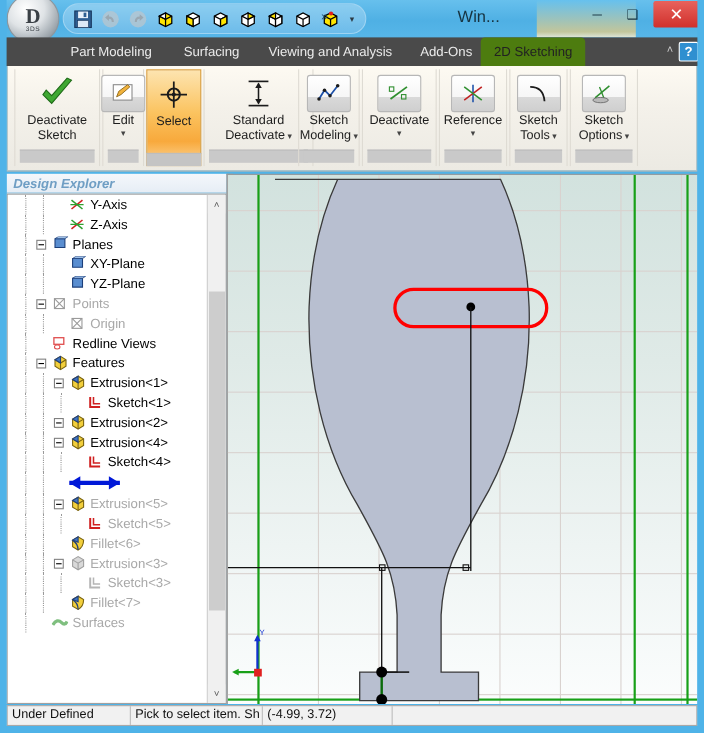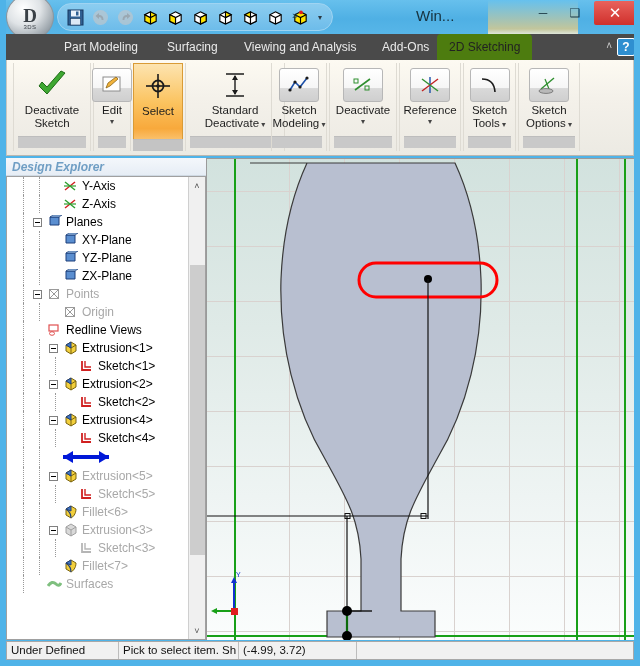--- a/index.html
+++ b/index.html
@@ -489,30 +489,20 @@
         <div class="trow">
           <div class="guide" style="left: 16px;"></div>
           <div class="guide" style="left: 32px;"></div>
           <span style="position: relative; width: 11px; margin-left: 42px; display: flex; align-items: center;"></span>
           <span class="ico" style="margin-left: 3px;"><svg width="15" height="14" viewBox="0 0 15 14">
               <path d="M3 2 L12 2 L12 10 L3 10 Z" fill="#5a8ed0" stroke="#1c3f7a"></path>
               <path d="M3 2 L6 0 L15 0 L12 2 Z" fill="#9dc0e8" stroke="#1c3f7a" stroke-width=".7"></path>
             </svg></span>
           <span class="tlabel">YZ-Plane</span>
         </div>
-        <div class="trow">
-          <div class="guide" style="left: 16px;"></div>
-          <div class="guide" style="left: 32px;"></div>
-          <span style="position: relative; width: 11px; margin-left: 42px; display: flex; align-items: center;"></span>
-          <span class="ico" style="margin-left: 3px;"><svg width="15" height="14" viewBox="0 0 15 14">
-              <path d="M3 2 L12 2 L12 10 L3 10 Z" fill="#5a8ed0" stroke="#1c3f7a"></path>
-              <path d="M3 2 L6 0 L15 0 L12 2 Z" fill="#9dc0e8" stroke="#1c3f7a" stroke-width=".7"></path>
-            </svg></span>
-          <span class="tlabel">ZX-Plane</span>
-        </div>
         <div class="trow dim">
           <div class="guide" style="left: 16px;"></div>
           <span style="position: relative; width: 11px; margin-left: 26px; display: flex; align-items: center;">
             <span class="exp"></span>
           </span>
           <span class="ico" style="margin-left: 3px;"><svg width="15" height="14" viewBox="0 0 15 14">
               <rect x="2.5" y="2.5" width="9" height="9" fill="none" stroke="#9a9a9a"></rect>
               <line x1="2.5" y1="2.5" x2="11.5" y2="11.5" stroke="#9a9a9a"></line>
               <line x1="11.5" y1="2.5" x2="2.5" y2="11.5" stroke="#9a9a9a"></line>
             </svg></span>
@@ -533,20 +523,32 @@
           <div class="guide" style="left: 16px;"></div>
           <span style="position: relative; width: 11px; margin-left: 26px; display: flex; align-items: center;"></span>
           <span class="ico" style="margin-left: 3px;"><svg width="15" height="14" viewBox="0 0 15 14">
               <rect x="2" y="2" width="9" height="6" fill="none" stroke="#e05050" stroke-width="1.2"></rect>
               <ellipse cx="5" cy="10.5" rx="2.5" ry="1.8" fill="none" stroke="#e05050" stroke-width="1"></ellipse>
             </svg></span>
           <span class="tlabel">Redline Views</span>
         </div>
         <div class="trow">
           <div class="guide" style="left: 16px;"></div>
+          <span style="position: relative; width: 11px; margin-left: 26px; display: flex; align-items: center;">
+            <span class="exp"></span>
+          </span>
+          <span class="ico" style="margin-left: 3px;"><svg width="15" height="14" viewBox="0 0 15 14">
+              <path d="M3 4 L8 1 L13 4 L13 10 L8 13 L3 10 Z" fill="#f2cf3c" stroke="#7a6410"></path>
+              <path d="M3 4 L8 7 L13 4 M8 7 L8 13" stroke="#7a6410" fill="none"></path>
+              <path d="M3 4 L8 1 L8 7 Z" fill="#3f74c0" stroke="#22407a"></path>
+            </svg></span>
+          <span class="tlabel">Features</span>
+        </div>
+        <div class="trow">
+          <div class="guide" style="left: 16px;"></div>
           <div class="guide" style="left: 32px;"></div>
           <span style="position: relative; width: 11px; margin-left: 42px; display: flex; align-items: center;">
             <span class="exp"></span>
           </span>
           <span class="ico" style="margin-left: 3px;"><svg width="15" height="14" viewBox="0 0 15 14">
               <path d="M3 4 L8 1 L13 4 L13 10 L8 13 L3 10 Z" fill="#f2cf3c" stroke="#7a6410"></path>
               <path d="M3 4 L8 7 L13 4 M8 7 L8 13" stroke="#7a6410" fill="none"></path>
               <path d="M3 4 L8 1 L8 7 Z" fill="#3f74c0" stroke="#22407a"></path>
             </svg></span>
           <span class="tlabel">Extrusion&lt;1&gt;</span>
@@ -567,31 +569,20 @@
           <div class="guide" style="left: 32px;"></div>
           <span style="position: relative; width: 11px; margin-left: 42px; display: flex; align-items: center;">
             <span class="exp"></span>
           </span>
           <span class="ico" style="margin-left: 3px;"><svg width="15" height="14" viewBox="0 0 15 14">
               <path d="M3 4 L8 1 L13 4 L13 10 L8 13 L3 10 Z" fill="#f2cf3c" stroke="#7a6410"></path>
               <path d="M3 4 L8 7 L13 4 M8 7 L8 13" stroke="#7a6410" fill="none"></path>
               <path d="M3 4 L8 1 L8 7 Z" fill="#3f74c0" stroke="#22407a"></path>
             </svg></span>
           <span class="tlabel">Extrusion&lt;2&gt;</span>
-        </div>
-        <div class="trow">
-          <div class="guide" style="left: 16px;"></div>
-          <div class="guide" style="left: 32px;"></div>
-          <div class="guide" style="left: 48px;"></div>
-          <span style="position: relative; width: 11px; margin-left: 58px; display: flex; align-items: center;"></span>
-          <span class="ico" style="margin-left: 3px;"><svg width="15" height="14" viewBox="0 0 15 14">
-              <path d="M3 2 L3 11 L12 11" fill="none" stroke="#d02020" stroke-width="1.8"></path>
-              <path d="M6 2 L6 8 L12 8" fill="none" stroke="#d02020" stroke-width="1.4"></path>
-            </svg></span>
-          <span class="tlabel">Sketch&lt;2&gt;</span>
         </div>
         <div class="trow">
           <div class="guide" style="left: 16px;"></div>
           <div class="guide" style="left: 32px;"></div>
           <span style="position: relative; width: 11px; margin-left: 42px; display: flex; align-items: center;">
             <span class="exp"></span>
           </span>
           <span class="ico" style="margin-left: 3px;"><svg width="15" height="14" viewBox="0 0 15 14">
               <path d="M3 4 L8 1 L13 4 L13 10 L8 13 L3 10 Z" fill="#f2cf3c" stroke="#7a6410"></path>
               <path d="M3 4 L8 7 L13 4 M8 7 L8 13" stroke="#7a6410" fill="none"></path>

